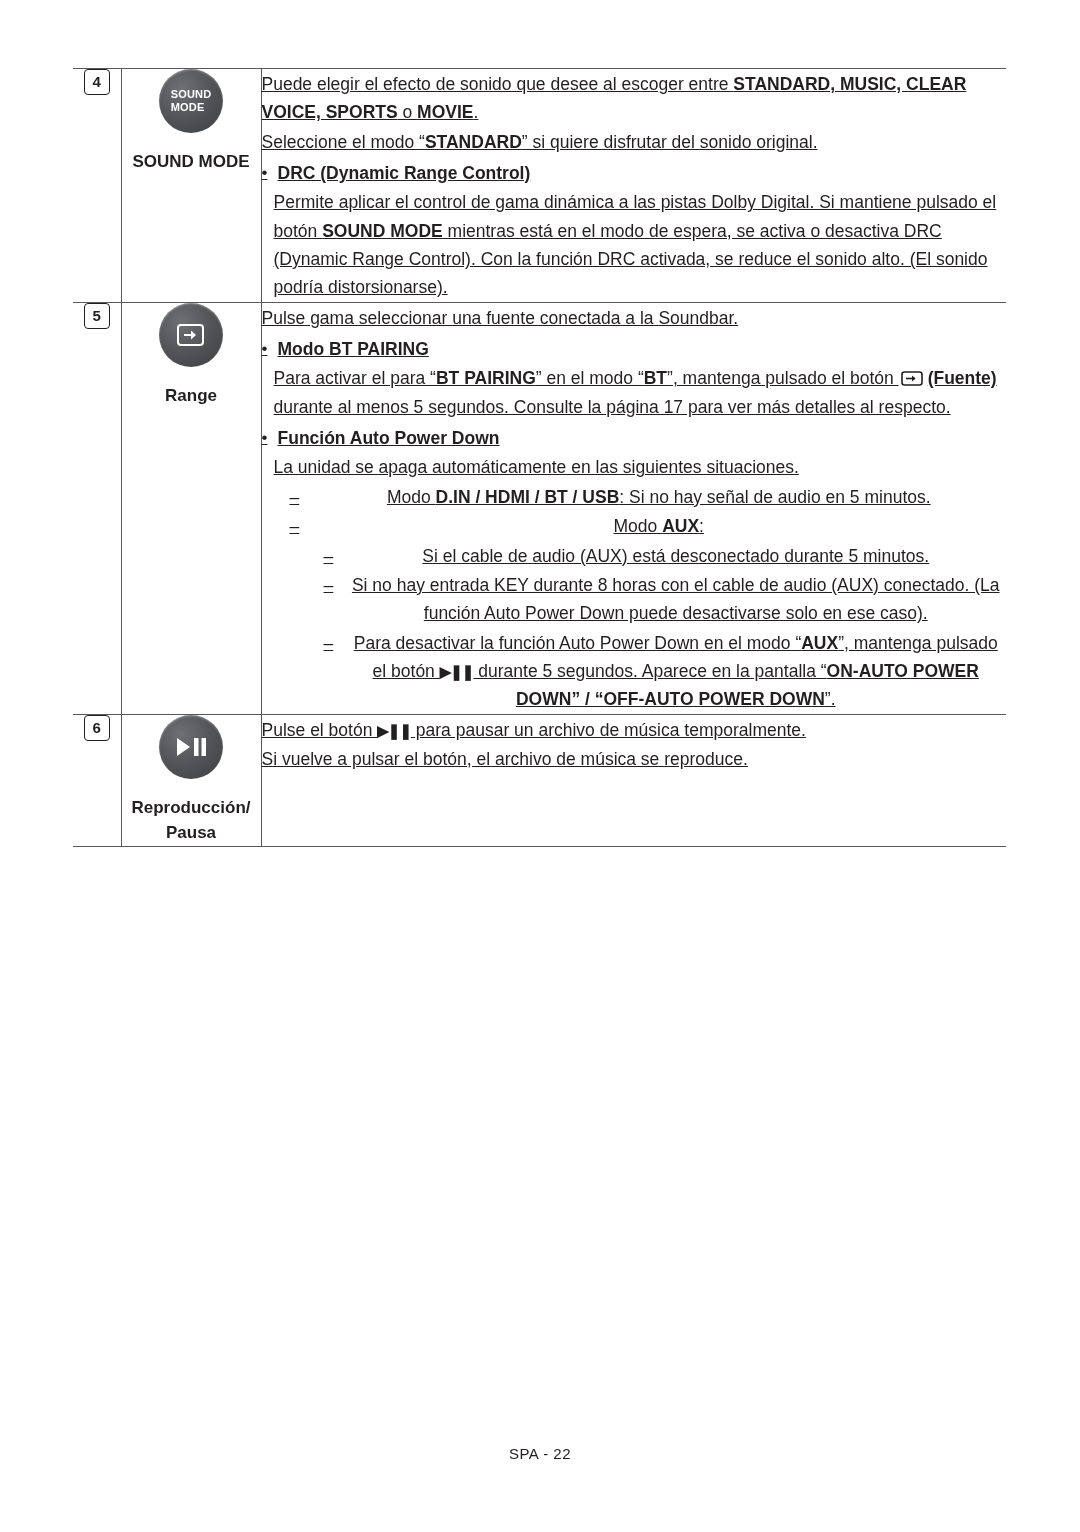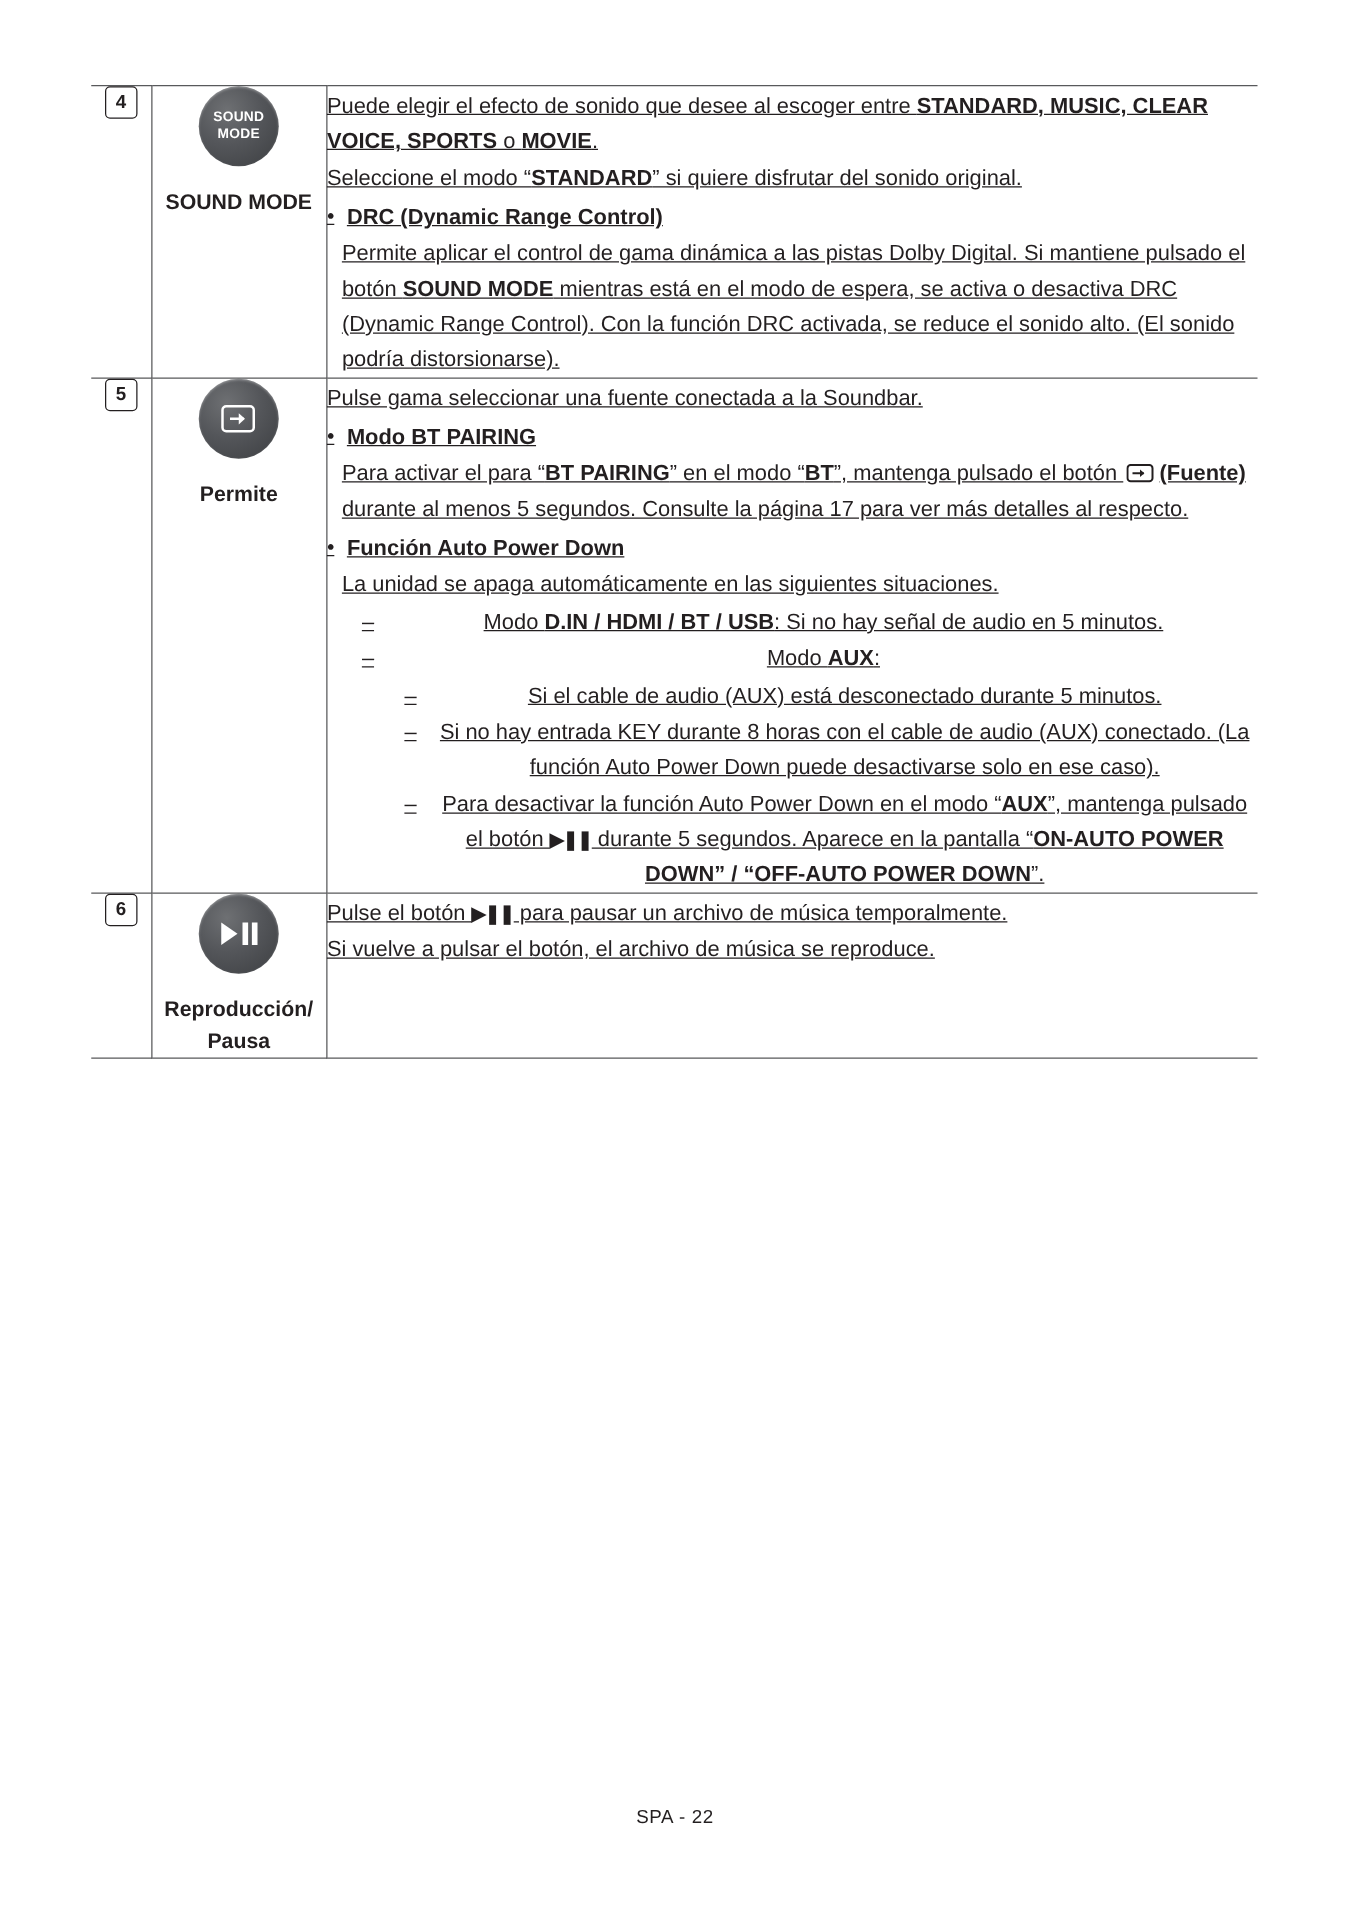--- a/index.html
+++ b/index.html
@@ -75,21 +75,21 @@
     align-items: center;
     justify-content: center;
     background: radial-gradient(circle at 35% 30%, #6e7073 0%, #54565a 45%, #3c3e41 100%);
     box-shadow: inset 0 1px 2px rgba(255,255,255,0.35);
   }
   .btn-circle .label2 {
     color: #ffffff;
     font-size: 11px;
     font-weight: bold;
     line-height: 1.15;
-    text-align: center;
+    text-align: left;
     letter-spacing: 0.2px;
   }
   .btn-caption {
     margin-top: 16px;
     font-size: 17px;
     font-weight: bold;
     color: #231f20;
     line-height: 1.5;
   }
   b, .b { font-weight: bold; }
@@ -193,21 +193,21 @@
           <span class="numbox">5</span>
         </td>
         <td class="iconcell">
           <div class="btn-circle">
             <svg width="30" height="26" viewBox="0 0 30 26">
               <rect x="2" y="3" width="25" height="20" rx="3" ry="3" fill="none" stroke="#ffffff" stroke-width="2"></rect>
               <path d="M8 13 H19" stroke="#ffffff" stroke-width="2" fill="none"></path>
               <path d="M15 8.5 L20 13 L15 17.5 Z" fill="#ffffff"></path>
             </svg>
           </div>
-          <div class="btn-caption">Permite</div>
+          <div class="btn-caption">Range</div>
         </td>
         <td class="textcell">
           <div class="line">Pulse gama seleccionar una fuente conectada a la Soundbar.</div>
           <div class="bullet-row">
             <div class="bullet-dot">•</div>
             <div class="bullet-text"><b>Modo BT PAIRING</b></div>
           </div>
           <div class="ind1 line">
             <span>Para activar el para “</span><b>BT PAIRING</b><span>” en el modo “</span><b>BT</b><span>”, mantenga pulsado el botón </span><span class="inline-src"><svg width="25" height="17" viewBox="0 0 25 17">
                   <rect x="1" y="2" width="20" height="13" rx="2.5" ry="2.5" fill="none" stroke="#231f20" stroke-width="1.6"></rect>

